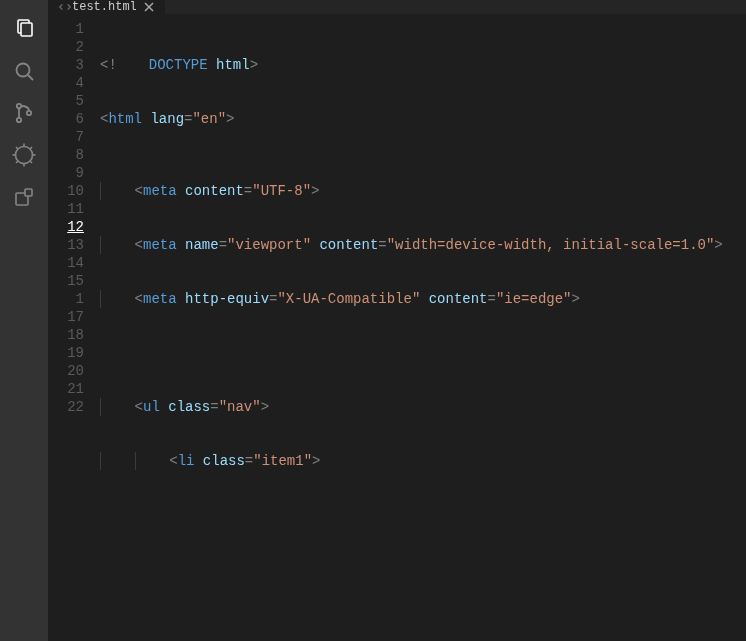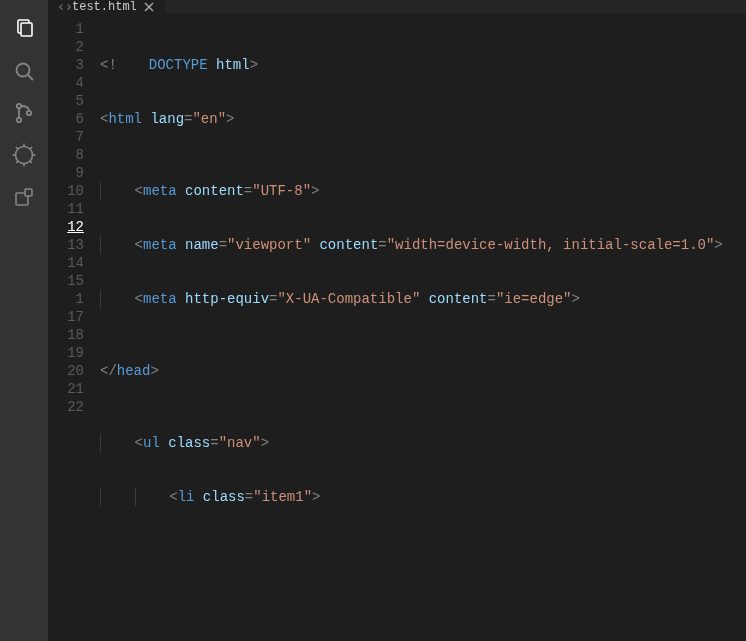--- a/index.html
+++ b/index.html
@@ -187,21 +187,20 @@
 <div class="line"><span class="pun">&lt;</span><span class="tag">html</span><span> </span><span class="attr">lang</span><span class="pun">=</span><span class="str">"en"</span><span class="pun">&gt;</span></div>
 
 
 <div class="line"><span class="indent"></span><span class="sp">    </span><span class="pun">&lt;</span><span class="tag">meta</span><span> </span><span class="attr">content</span><span class="pun">=</span><span class="str">"UTF-8"</span><span class="pun">&gt;</span></div>
 
 <div class="line"><span class="indent"></span><span class="sp">    </span><span class="pun">&lt;</span><span class="tag">meta</span><span> </span><span class="attr">name</span><span class="pun">=</span><span class="str">"viewport"</span><span> </span><span class="attr">content</span><span class="pun">=</span><span class="str">"width=device-width, initial-scale=1.0"</span><span class="pun">&gt;</span></div>
 
 <div class="line"><span class="indent"></span><span class="sp">    </span><span class="pun">&lt;</span><span class="tag">meta</span><span> </span><span class="attr">http-equiv</span><span class="pun">=</span><span class="str">"X-UA-Compatible"</span><span> </span><span class="attr">content</span><span class="pun">=</span><span class="str">"ie=edge"</span><span class="pun">&gt;</span></div>
 
 
-<div class="line"><span class="pun">&lt;/</span><span class="tag">head</span><span class="pun">&gt;</span></div>
 
 
 <div class="line"><span class="indent"></span><span class="sp">    </span><span class="pun">&lt;</span><span class="tag">ul</span><span> </span><span class="attr">class</span><span class="pun">=</span><span class="str">"nav"</span><span class="pun">&gt;</span></div>
 
 <div class="line"><span class="indent"></span><span class="sp">    </span><span class="indent"></span><span class="sp">    </span><span class="pun">&lt;</span><span class="tag">li</span><span> </span><span class="attr">class</span><span class="pun">=</span><span class="str">"item1"</span><span class="pun">&gt;</span></div>
 
 
 
 
 

